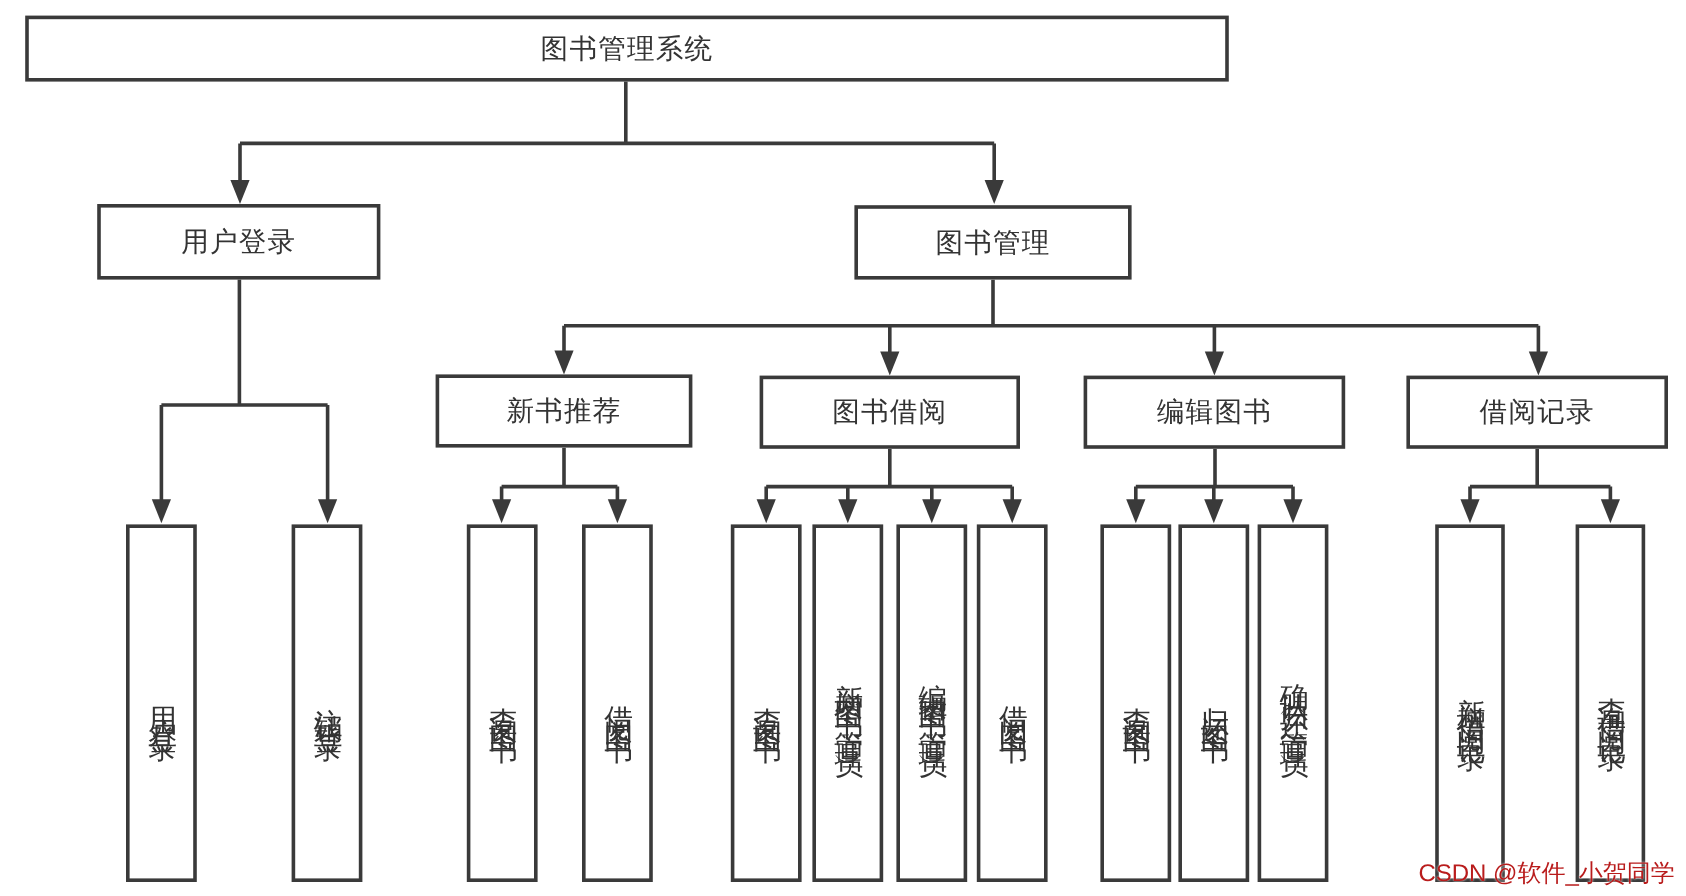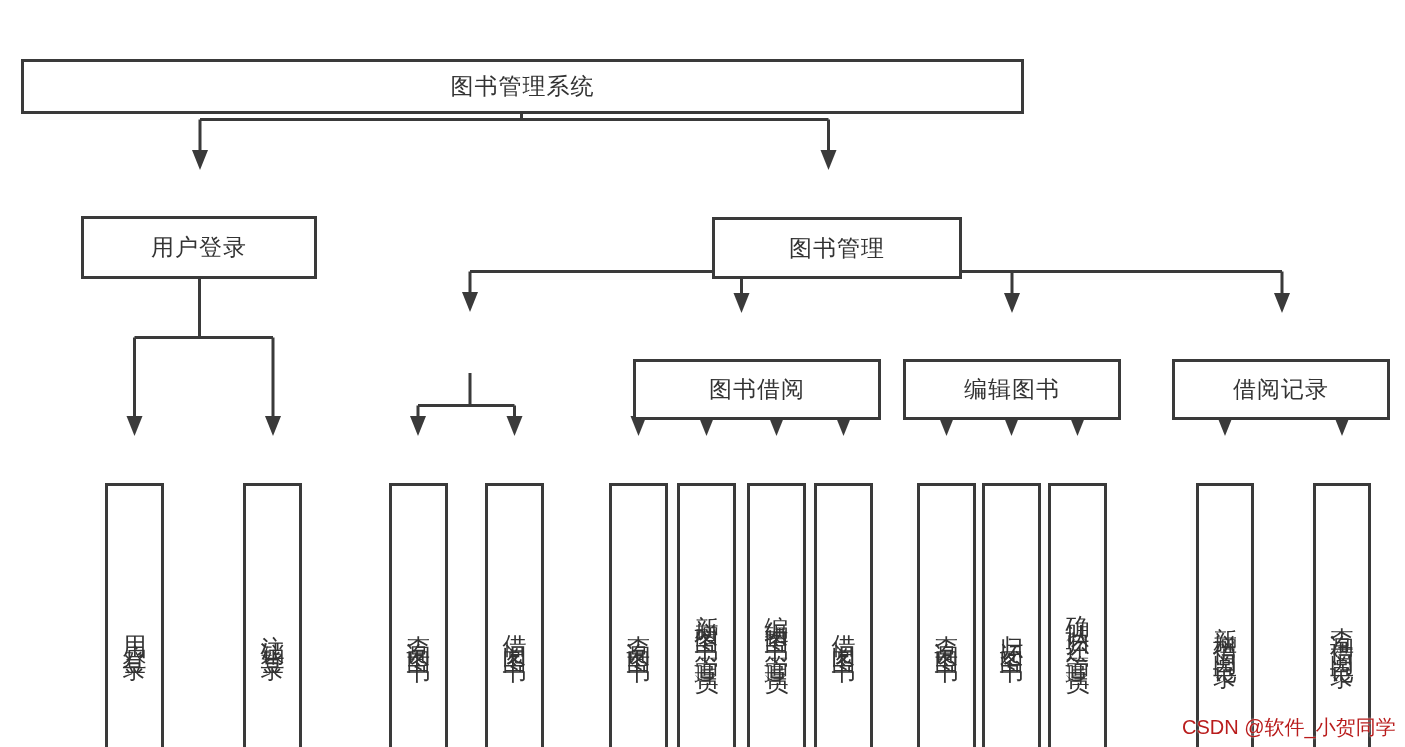--- a/index.html
+++ b/index.html
@@ -17,21 +17,20 @@
   }
   .node {
     position: absolute;
     box-sizing: border-box;
     border: 3px solid #3a3a3a;
     background: #ffffff;
     display: flex;
     align-items: center;
     justify-content: center;
     color: #333333;
-    margin-top: 46px;
   }
   .node.h-label {
     font-size: 23px;
     letter-spacing: 1px;
     white-space: nowrap;
   }
   .node.v-label {
     writing-mode: vertical-lr;
     text-orientation: mixed;
     font-size: 24px;
@@ -95,23 +94,24 @@
       <polygon points="1003.5,416 1019.5,416 1011.5,436"></polygon>
       <polygon points="1069.5,416 1085.5,416 1077.5,436"></polygon>
       <polygon points="1217,416 1233,416 1225,436"></polygon>
       <polygon points="1334,416 1350,416 1342,436"></polygon>
     </g>
   </svg>
 
   <div class="node h-label" style="left:21px; top:13px; width:1003px; height:55px;">图书管理系统</div>
 
   <div class="node h-label" style="left:81px; top:170px; width:236px; height:63px;">用户登录</div>
-  <div class="node h-label" style="left:712px; top:171px; width:250px; height:62px;">图书管理</div>
+  <div class="node h-label" style="left:712px; top:171px; width:231px; height:62px;">图书管理</div>
 
-  <div class="node h-label" style="left:633px; top:313px; width:248px; height:61px;">图书借阅</div>
+  <div class="node h-label" style="left:363px; top:312px; width:214px; height:61px;">新书推荐</div>
+  <div class="node h-label" style="left:633px; top:313px; width:217px; height:61px;">图书借阅</div>
   <div class="node h-label" style="left:903px; top:313px; width:218px; height:61px;">编辑图书</div>
   <div class="node h-label" style="left:1172px; top:313px; width:218px; height:61px;">借阅记录</div>
 
   <div class="node v-label" style="left:105px; top:437px; width:59px; height:298px;">用户登录</div>
   <div class="node v-label" style="left:243px; top:437px; width:59px; height:298px;">注销登录</div>
 
   <div class="node v-label" style="left:389px; top:437px; width:59px; height:298px;">查询图书</div>
   <div class="node v-label" style="left:485px; top:437px; width:59px; height:298px;">借阅图书</div>
 
   <div class="node v-label" style="left:609px; top:437px; width:59px; height:298px;">查询图书</div>

